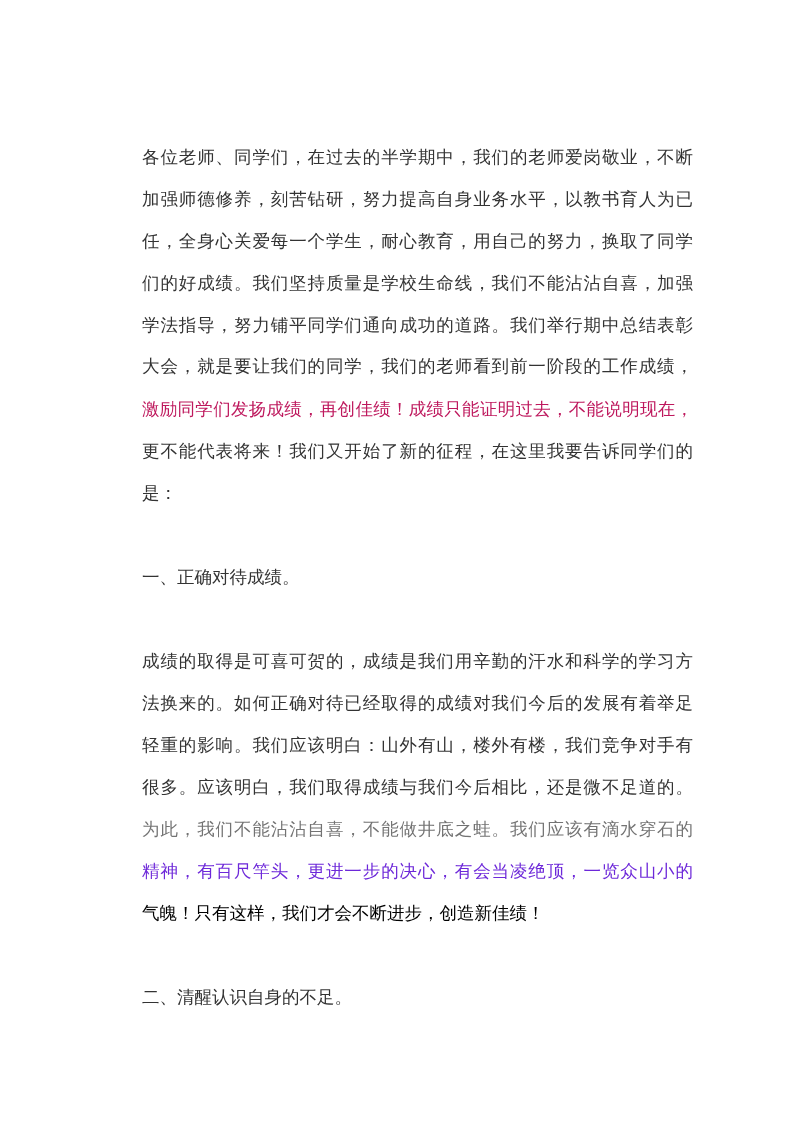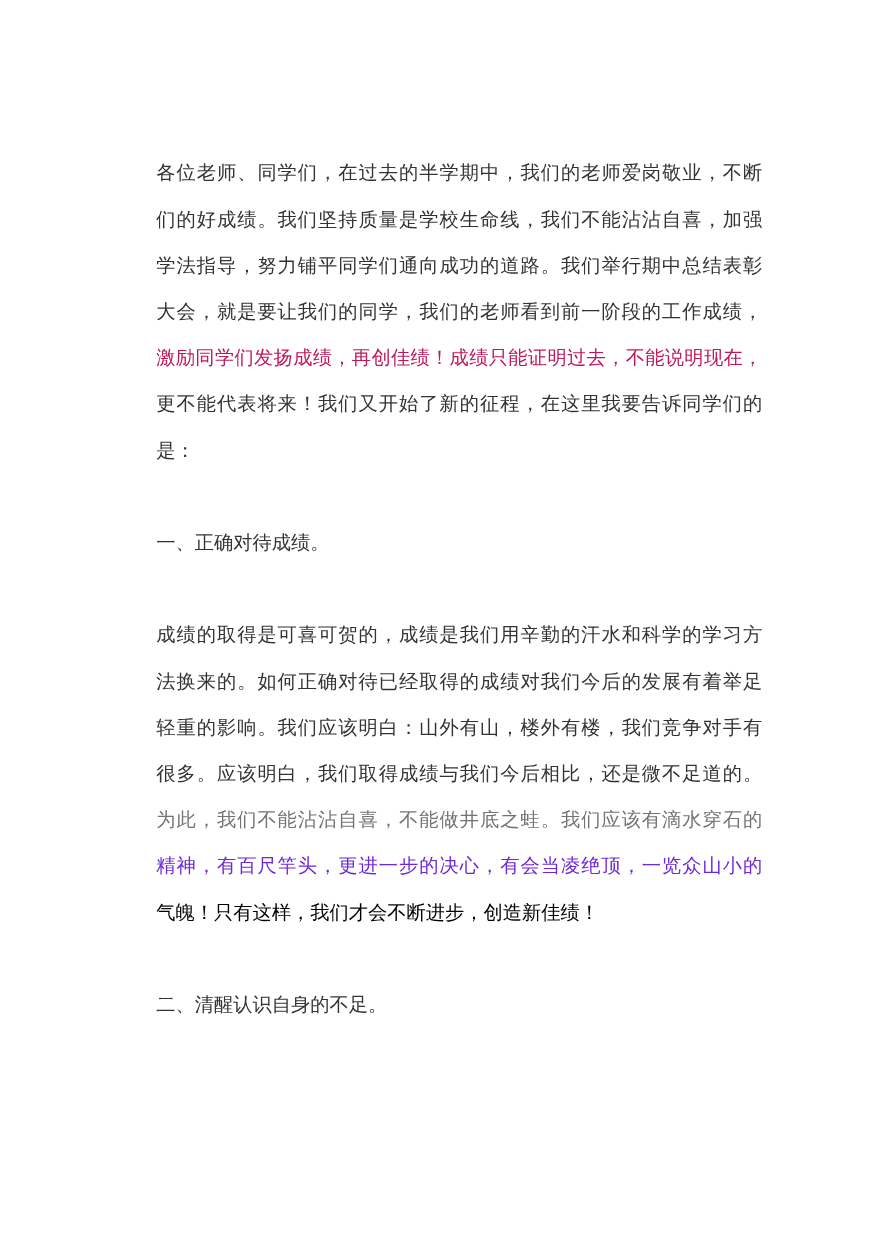--- a/index.html
+++ b/index.html
@@ -40,23 +40,25 @@
     text-align-last: left;
   }
 </style>
 </head>
 <body>
 
 <div class="page" style="background: rgb(255, 255, 255);">
   <div class="content" id="content">
       <div class="block">
         <div class="line" style="color: rgb(51, 51, 51);">各位老师、同学们，在过去的半学期中，我们的老师爱岗敬业，不断</div>
+        <div class="line" style="color: rgb(51, 51, 51);">加强师德修养，刻苦钻研，努力提高自身业务水平，以教书育人为已</div>
+        <div class="line" style="color: rgb(51, 51, 51);">任，全身心关爱每一个学生，耐心教育，用自己的努力，换取了同学</div>
         <div class="line" style="color: rgb(51, 51, 51);">们的好成绩。我们坚持质量是学校生命线，我们不能沾沾自喜，加强</div>
         <div class="line" style="color: rgb(51, 51, 51);">学法指导，努力铺平同学们通向成功的道路。我们举行期中总结表彰</div>
-        <div class="line" style="color: rgb(51, 51, 51);">大会，就是要让我们的同学，我们的老师看到前一阶段的工作成绩，</div>
+        <div class="line" style="color: rgb(51, 51, 51); font-family: Liberation Mono, monospace;">大会，就是要让我们的同学，我们的老师看到前一阶段的工作成绩，</div>
         <div class="line" style="color: #be185d;">激励同学们发扬成绩，再创佳绩！成绩只能证明过去，不能说明现在，</div>
         <div class="line" style="color: rgb(51, 51, 51);">更不能代表将来！我们又开始了新的征程，在这里我要告诉同学们的</div>
         <div class="line last" style="color: rgb(51, 51, 51);">是：</div>
       </div>
       <div class="block">
         <div class="line last" style="color: rgb(51, 51, 51);">一、正确对待成绩。</div>
       </div>
       <div class="block">
         <div class="line" style="color: rgb(51, 51, 51);">成绩的取得是可喜可贺的，成绩是我们用辛勤的汗水和科学的学习方</div>
         <div class="line" style="color: rgb(51, 51, 51);">法换来的。如何正确对待已经取得的成绩对我们今后的发展有着举足</div>

